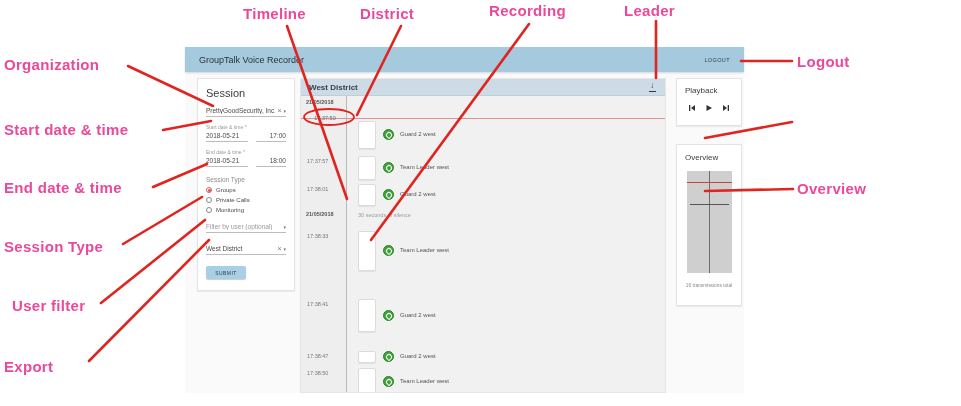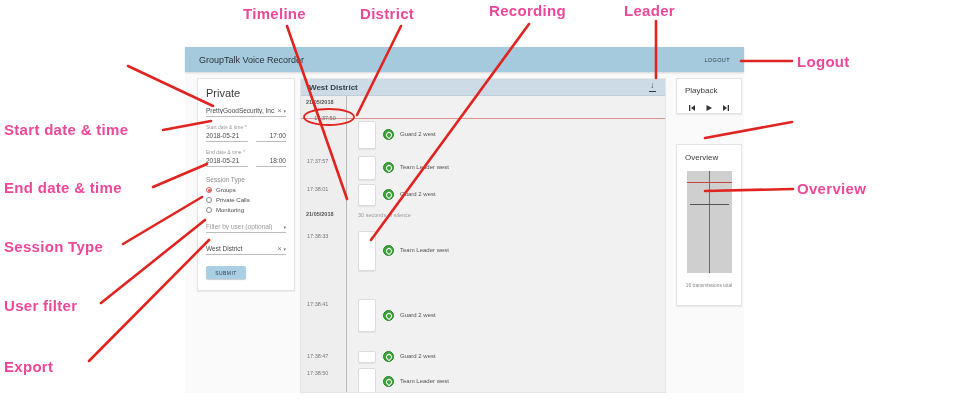--- a/index.html
+++ b/index.html
@@ -76,21 +76,21 @@
   #gap-text { position:absolute; left:57px; top:1px; font-size:5.5px; color:#9b9b9b; }
 
   .t-row { position:absolute; left:0; width:100%; }
   .t-time { position:absolute; left:6px; top:2px; font-size:5.5px; color:#777; }
   .t-card { position:absolute; left:57px; top:0; width:18px; background:#fff; border:1px solid #dcdcdc; border-radius:2px; box-shadow:0 1px 1px rgba(0,0,0,.07); cursor:pointer; }
   .rec-icon { position:absolute; left:82px; width:11px; height:11px; border-radius:50%; background:#3ea33a; border:1px solid #2a8428; }
   .rec-icon::after { content:""; position:absolute; left:2.4px; top:2.4px; width:4px; height:4px; border:1.1px solid #fff; border-radius:50% 50% 0 50%; transform:rotate(45deg); }
   .t-user { position:absolute; left:99px; font-size:6px; color:#555; white-space:nowrap; }
 
   
-  #playback-card { position:absolute; left:491px; top:31px; width:66px; height:36px; }
+  #playback-card { position:absolute; left:491px; top:31px; width:66px; height:48px; }
   #playback-title { font-size:8px; color:#3b3b3b; padding:7px 0 0 8px; }
   #playback-controls { display:flex; justify-content:center; gap:9px; margin-top:9px; }
   #playback-controls svg { cursor:pointer; }
 
   #overview-card { position:absolute; left:491px; top:97px; width:66px; height:162px; }
   #overview-title { font-size:8px; color:#3b3b3b; padding:8px 0 0 8px; }
   #overview-map { position:absolute; left:10px; top:26px; width:45px; height:102px; background:#cfcfcf; cursor:pointer; }
   #ov-vline { position:absolute; left:22px; top:0; width:1px; height:100%; background:#6d6d6d; }
   #ov-redline { position:absolute; left:0; top:11px; width:100%; height:0; border-top:1.4px solid #c6453c; }
   #ov-darkline { position:absolute; left:3px; top:33px; width:39px; height:0; border-top:1.4px solid #555; }
@@ -106,21 +106,21 @@
 
   <div id="app">
 
     <div id="app-header">
       <span id="app-title">GroupTalk Voice Recorder</span>
       <span id="logout-btn">LOGOUT</span>
     </div>
 
     <div id="search-card" class="card">
       <div class="inner">
-        <div id="search-title">Private</div>
+        <div id="search-title">Session</div>
 
         <div class="fieldline">
           <span class="val">PrettyGoodSecurity, Inc.</span>
           <span class="x">×</span>
           <span class="dd">▾</span>
         </div>
 
         <div class="tiny-label">Start date &amp; time *</div>
         <div class="dt-row">
           <span class="d">2018-05-21</span>
@@ -247,24 +247,25 @@
         <div id="ov-darkline"></div>
       </div>
       <div id="overview-caption">16 transmissions total</div>
     </div>
   </div>
 
   <div class="ann" style="left:243px; top:5px;">Timeline</div>
   <div class="ann" style="left:360px; top:5px;">District</div>
   <div class="ann" style="left:489px; top:2px;text-align:right;">Recording</div>
   <div class="ann" style="left:624px; top:2px;">Leader</div>
+  <div class="ann" style="left:4px;  top:56px;">Organization</div>
   <div class="ann" style="left:4px;  top:121px;">Start date &amp; time</div>
   <div class="ann" style="left:4px;  top:179px;">End date &amp; time</div>
   <div class="ann" style="left:4px;  top:238px;">Session Type</div>
-  <div class="ann" style="left:4px;  top:297px;">User filter</div>
+  <div class="ann" style="left:12px;  top:297px;">User filter</div>
   <div class="ann" style="left:4px;  top:358px;">Export</div>
   <div class="ann" style="left:797px; top:53px;">Logout</div>
   <div class="ann" style="left:797px; top:180px;">Overview</div>
 
   <svg id="overlay" width="961" height="406">
     <g stroke="#e02420" stroke-width="2.6" stroke-linecap="round" fill="none">
       <line x1="287" y1="26" x2="347" y2="199"></line>
       <line x1="401" y1="26" x2="357" y2="115"></line>
       <line x1="529" y1="24" x2="371" y2="240"></line>
       <line x1="656" y1="21" x2="656" y2="78"></line>

